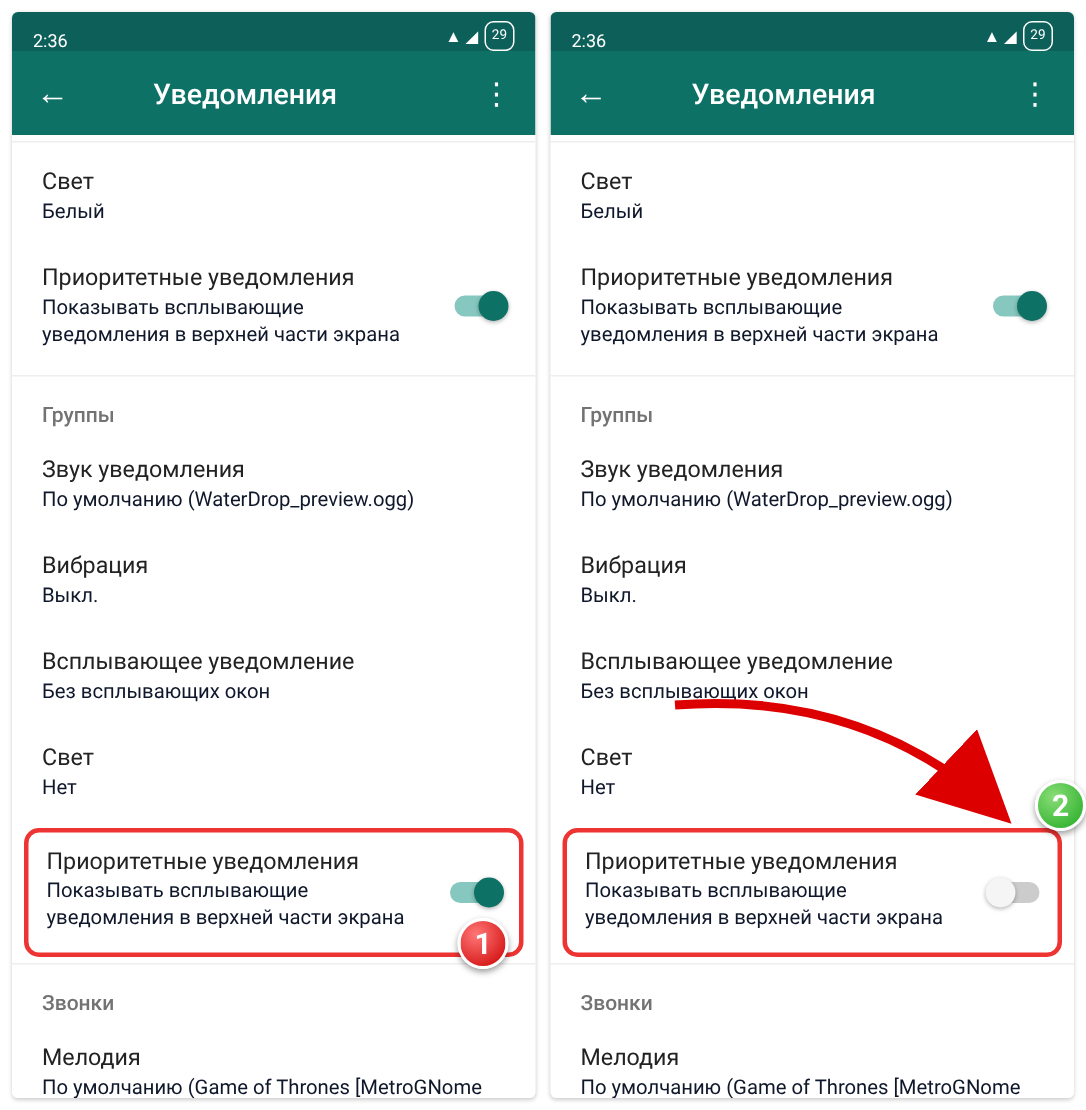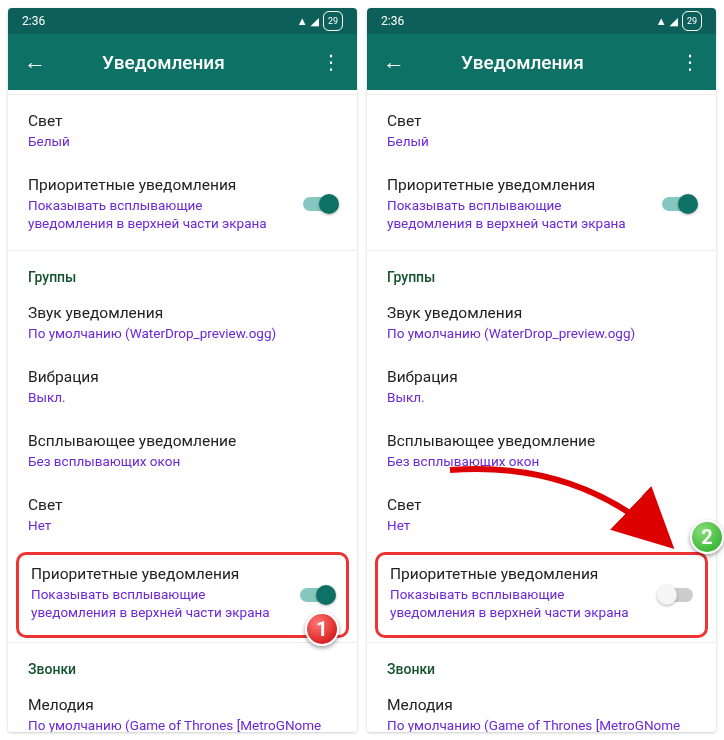--- a/index.html
+++ b/index.html
@@ -1,30 +1,30 @@
 <!DOCTYPE html>
 <html><head>
 <meta charset="utf-8">
 <style>
 * { margin: 0; padding: 0; box-sizing: border-box; font-family: Roboto, Arial, sans-serif; }
 body { background: #fff; width: 724px; height: 740px; position: relative; }
 .container { display: flex; gap: 10px; padding: 8px; }
 .phone { width: 349px; height: 724px; background: #fff; border-radius: 4px; overflow: hidden; position: relative; box-shadow: 0 1px 3px rgba(0,0,0,0.2); }
-.status-bar { height: 26px; background: #0d6059; color: #fff; display: flex; align-items: center; justify-content: space-between; padding: 0 14px; font-size: 12px; }
+.status-bar { height: 26px; background: #0d6059; color: #fff; display: flex; align-items: flex-end; justify-content: space-between; padding: 0 14px; font-size: 12px; }
 .status-right { display: flex; align-items: center; gap: 4px; font-size: 11px; }
 .batt { border: 1px solid #fff; border-radius: 6px; padding: 4px 4px; font-size: 9px; }
 .app-bar { height: 56px; background: #0e7166; color: #fff; display: flex; align-items: center; padding: 0 16px; }
 .back { font-size: 22px; margin-right: 24px; }
 .title { font-size: 19px; font-weight: 500; flex: 1; margin-left: 32px; }
 .kebab { font-size: 20px; }
 .scroll { height: 672px; overflow: hidden; background: #fff; }
 .item { padding: 13px 20px; position: relative; }
 .item-title { font-size: 15.5px; color: #222; }
-.item-sub { font-size: 13.5px; color: #6d28d9; margin-top: 2px; line-height: 1.35; }
-.section { padding: 14px 20px 6px; font-size: 14px; color: #14532d; font-weight: 500; }
+.item-sub { font-size: 13.5px; color: #0f172a; margin-top: 2px; line-height: 1.35; }
+.section { padding: 14px 20px 6px; font-size: 14px; color: #737373; font-weight: 500; }
 .div { height: 1px; background: #eee; margin: 4px 0; }
 .toggle { position: absolute; right: 20px; top: 50%; transform: translateY(-50%); width: 34px; height: 14px; border-radius: 8px; }
 .toggle.on { background: #86c7bf; }
 .toggle.on::after { content: ''; position: absolute; right: -2px; top: -3px; width: 20px; height: 20px; background: #0e7166; border-radius: 50%; box-shadow: 0 1px 3px rgba(0,0,0,0.3); }
 .toggle.off { background: #ccc; }
 .toggle.off::after { content: ''; position: absolute; left: -2px; top: -3px; width: 20px; height: 20px; background: #f5f5f5; border-radius: 50%; box-shadow: 0 1px 3px rgba(0,0,0,0.3); }
 .highlight { border: 3px solid #e33; border-radius: 10px; margin: 4px 8px; padding: 10px 12px 14px; position: relative; }
 .badge { position: absolute; width: 34px; height: 34px; border-radius: 50%; color: #fff; font-weight: bold; font-size: 20px; display: flex; align-items: center; justify-content: center; border: 2px solid #fff; box-shadow: 0 2px 4px rgba(0,0,0,0.4); z-index: 20; }
 .b1 { background: radial-gradient(circle at 35% 30%, #f77, #c00); right: 18px; bottom: 86px; }
 .b2 { background: radial-gradient(circle at 35% 30%, #8d7, #2a2); }

